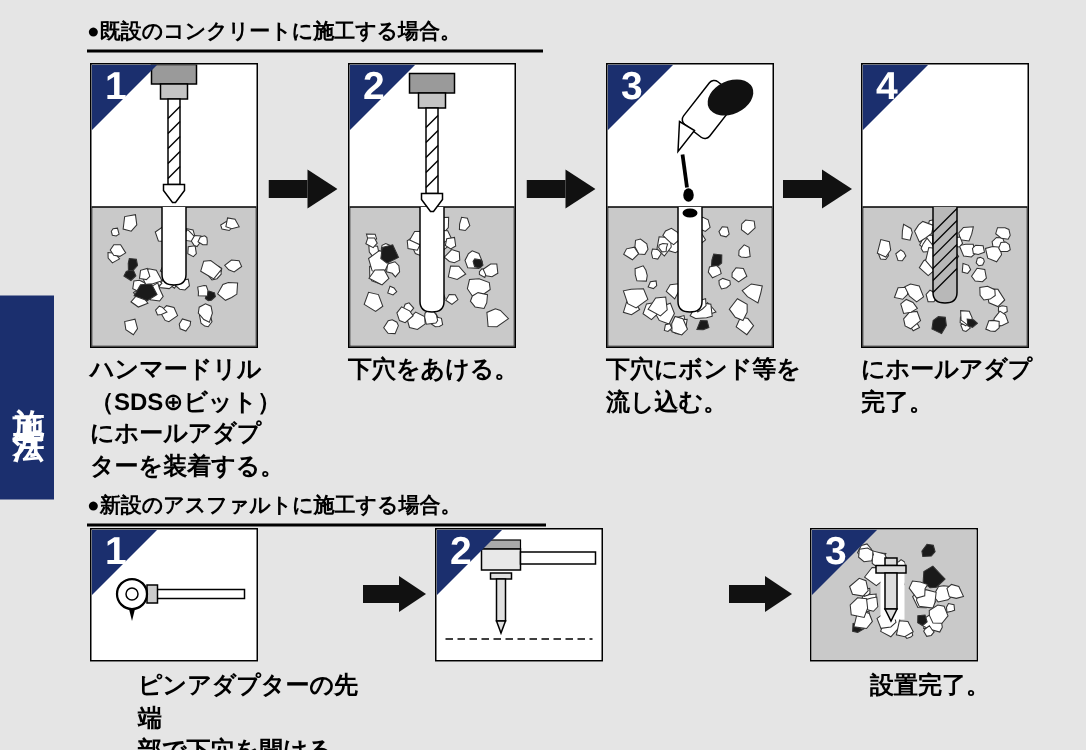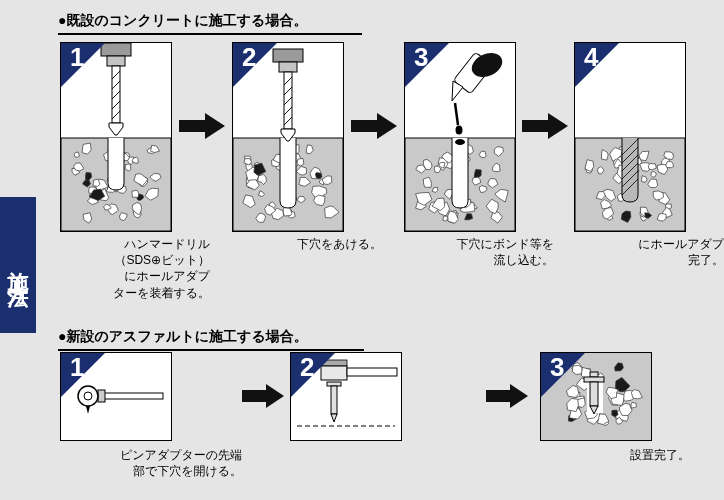--- a/index.html
+++ b/index.html
@@ -28,22 +28,22 @@
   .corner::before {
     content:""; position:absolute; inset:0; background:#1b2f6e;
     clip-path:polygon(0 0, 100% 0, 0 100%);
   }
   .corner .num {
     position:absolute; top:1px; left:9px; color:#fff;
     font-size:26px; font-weight:bold; z-index:3; line-height:1;
   }
   .arrow { position:absolute; }
   .caption {
-    position:absolute; font-size:12px; font-weight:normal;
-    line-height:1.35; white-space:pre-line; width:150px;text-align:right;
+    position:absolute; font-size:16px; font-weight:bold;
+    line-height:1.35; white-space:pre-line; width:150px;
   }
 </style>
 </head>
 <body>
 
 <div class="sheet">
 
   <div class="banner">
     <span>施工方法</span>
   </div>

